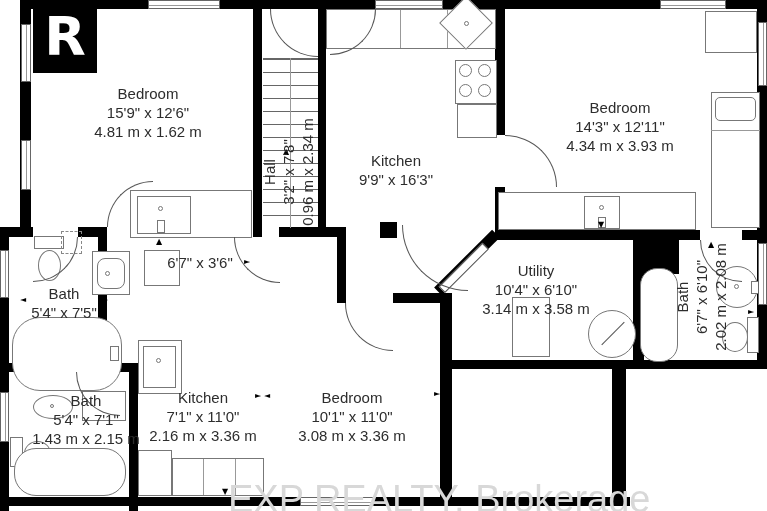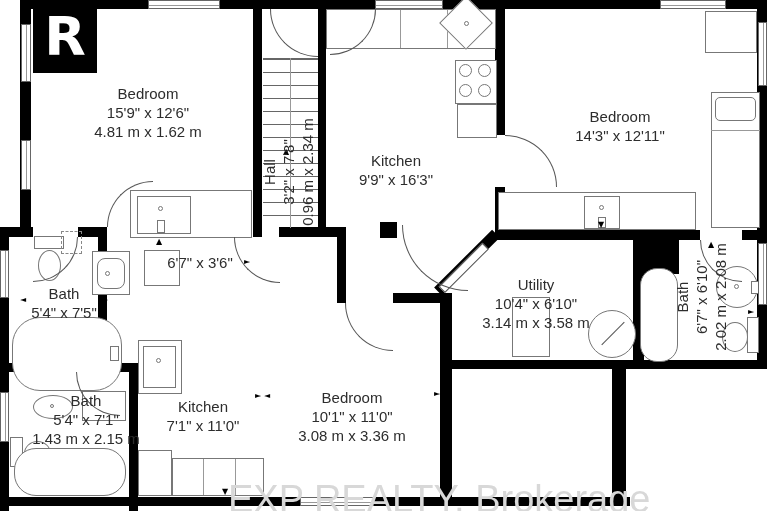--- a/index.html
+++ b/index.html
@@ -182,46 +182,48 @@
     <div>15'9" x 12'6"</div>
     <div>4.81 m x 1.62 m</div>
   </div>
   <div class="lbl" style="left:396px;top:170px">
     <div>Kitchen</div>
     <div>9'9" x 16'3"</div>
   </div>
   <div class="lbl" style="left:620px;top:126px">
     <div>Bedroom</div>
     <div>14'3" x 12'11"</div>
+    <div>4.34 m x 3.93 m</div>
   </div>
   <div class="lbl rot" style="left:288px;top:172px">
     <div>Hall</div>
     <div>3'2" x 7'8"</div>
     <div>0.96 m x 2.34 m</div>
   </div>
   <div class="lbl" style="left:200px;top:262px">
     <div>6'7" x 3'6"</div>
   </div>
   <div class="lbl" style="left:64px;top:303px">
     <div>Bath</div>
     <div>5'4" x 7'5"</div>
   </div>
-  <div class="lbl" style="left:536px;top:303px">
+  <div class="lbl" style="left:536px;top:289px">
     <div>Utility</div>
     <div>10'4" x 6'10"</div>
     <div>3.14 m x 3.58 m</div>
   </div>
   <div class="lbl rot" style="left:701px;top:297px">
     <div>Bath</div>
     <div>6'7" x 6'10"</div>
     <div>2.02 m x 2.08 m</div>
   </div>
   <div class="lbl" style="left:203px;top:416px">
     <div>Kitchen</div>
     <div>7'1" x 11'0"</div>
+    <div>2.16 m x 3.36 m</div>
   </div>
   <div class="lbl" style="left:352px;top:416px">
     <div>Bedroom</div>
     <div>10'1" x 11'0"</div>
     <div>3.08 m x 3.36 m</div>
   </div>
   <div class="lbl" style="left:86px;top:419px">
     <div>Bath</div>
     <div>5'4" x 7'1"</div>
     <div>1.43 m x 2.15 m</div>

